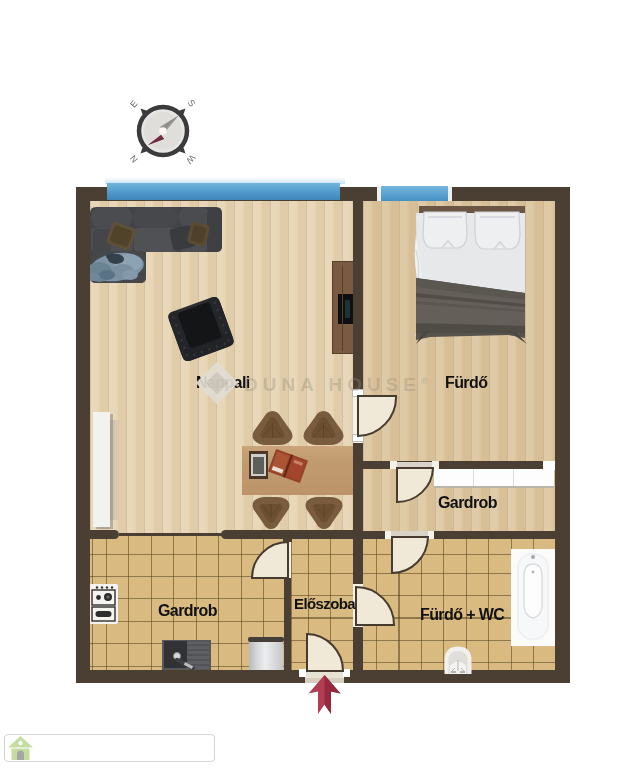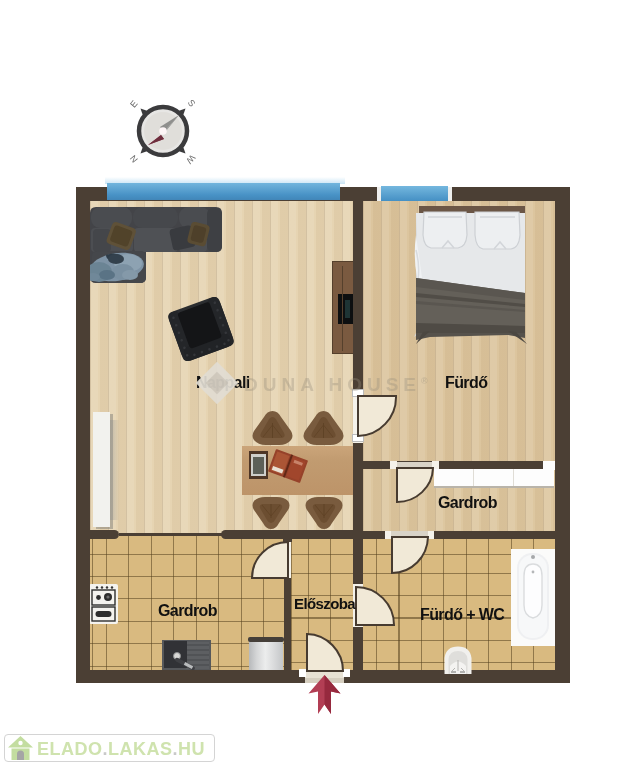--- a/index.html
+++ b/index.html
@@ -391,15 +391,14 @@
 
 <div class="abs" style="left:8px;top:736px;width:25px;height:24px;">
 <svg width="25" height="24" viewBox="0 0 25 24">
 <polygon points="12.5,0 25,11.5 0,11.5" fill="#c3dda0"></polygon>
 <rect x="3.5" y="12.5" width="18" height="11.5" fill="#c3dda0"></rect>
 <circle cx="12.5" cy="7" r="2.2" fill="#fff"></circle>
 <path d="M9,24 L9,18 Q9,14.5 12.5,14.5 Q16,14.5 16,18 L16,24 Z" fill="#a5a5a5"></path>
 </svg>
 </div>
 
-<div class="abs" style="left:37px;top:739px;font-size:18px;font-weight:bold;color:#cfe3ae;letter-spacing:0.5px;font-family:'Liberation Sans',sans-serif;">ELADO<span style="color:#c9c9c9;">.</span>LAKAS<span style="color:#c9c9c9;">.</span>HU</div>
 
 </div>
 
 </body></html>

